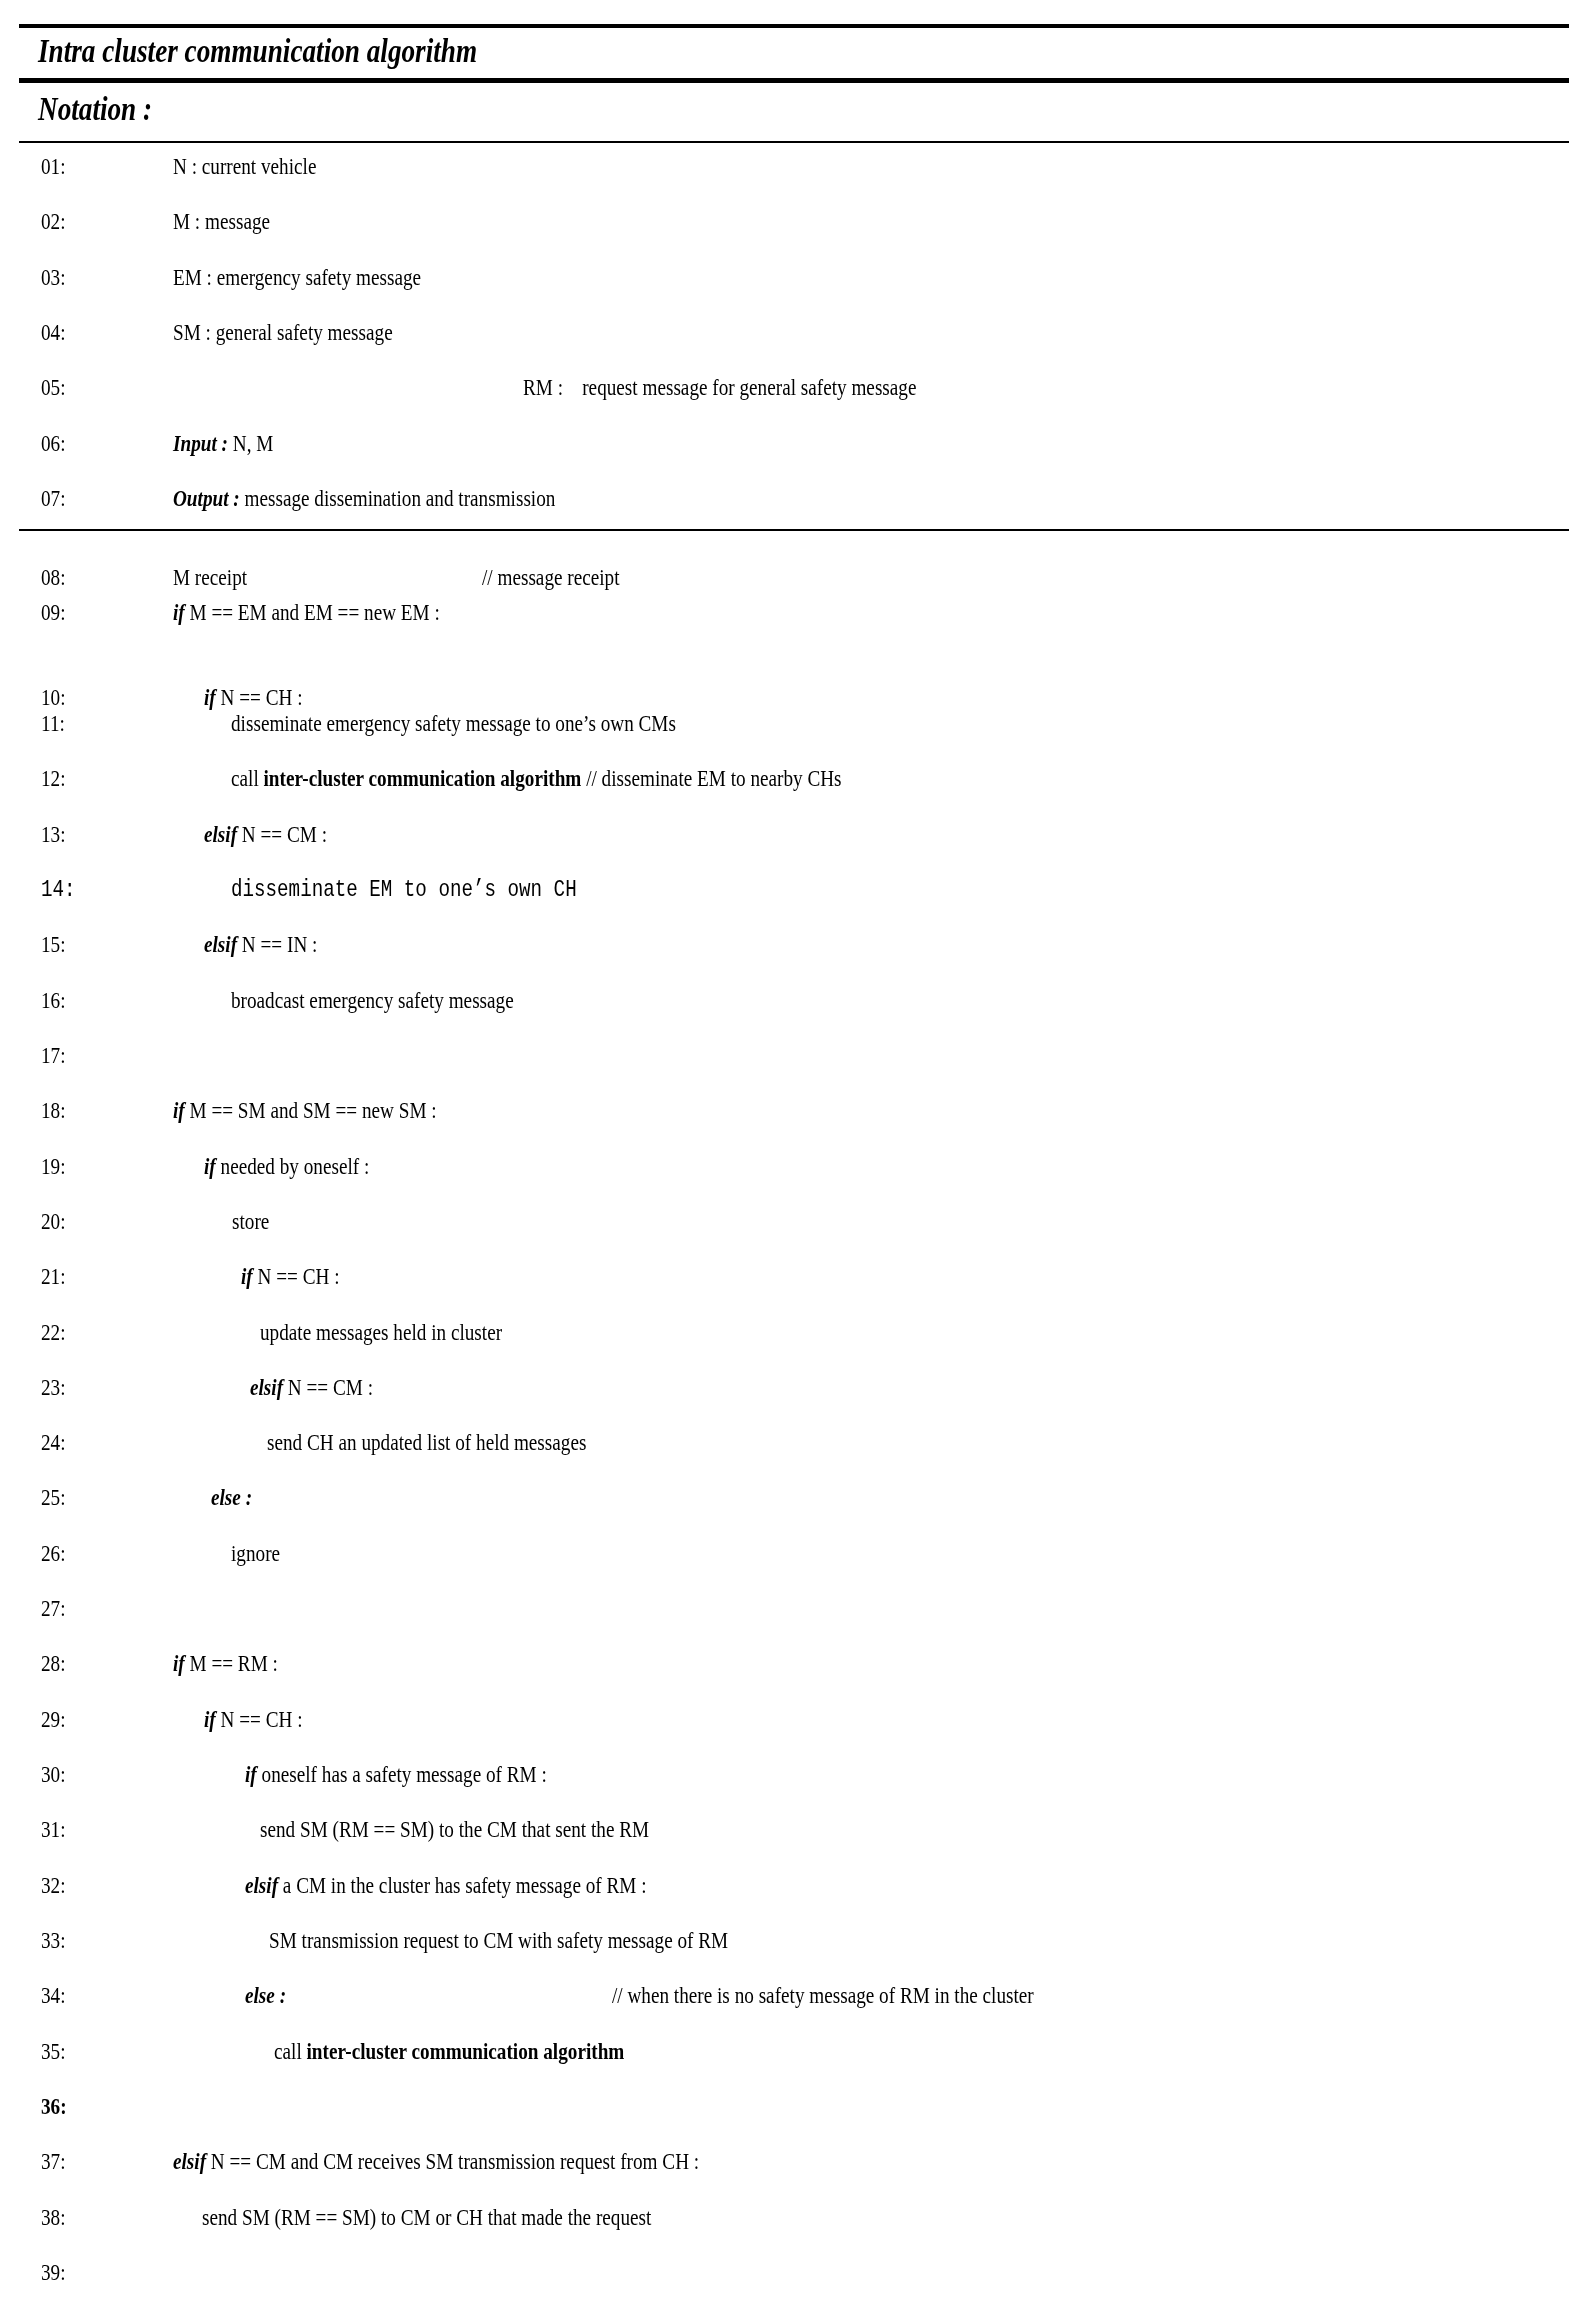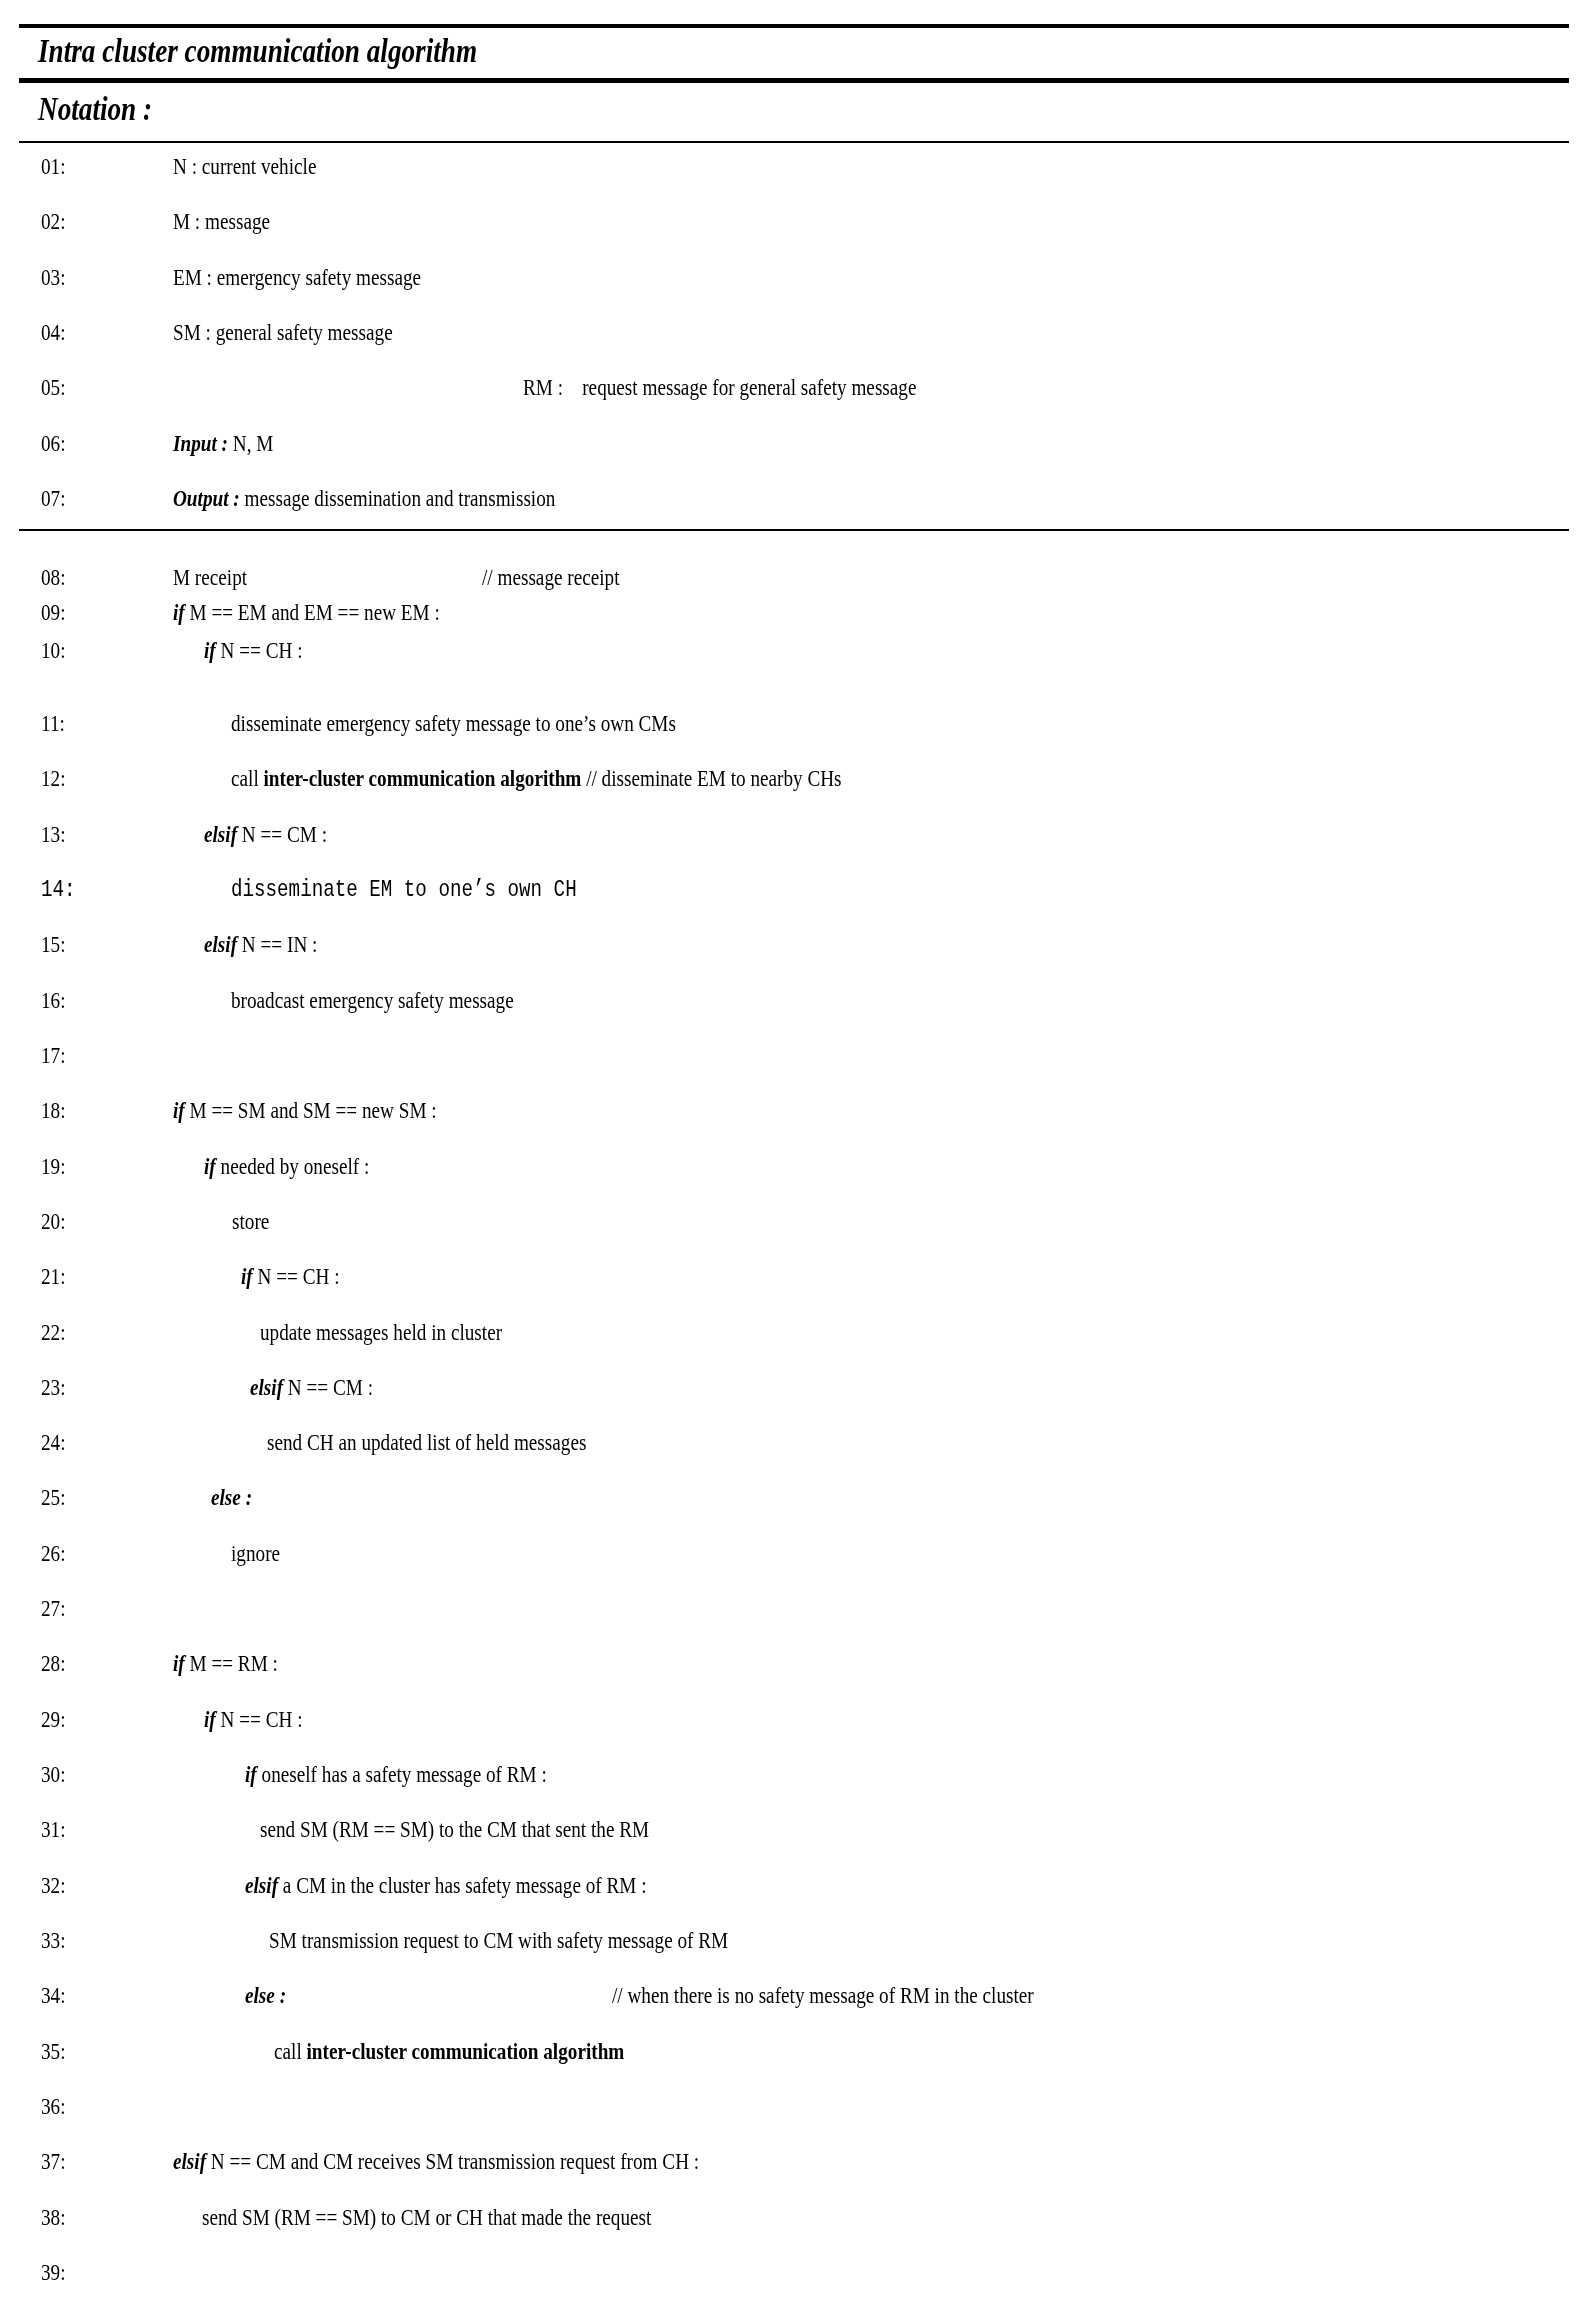--- a/index.html
+++ b/index.html
@@ -60,21 +60,21 @@
     </div>
     <div class="line" style="top: 564px;">
       <span class="num">08:</span>
       <span class="code" style="left: 173px;"><span style="white-space: pre;">M receipt</span></span>
       <span class="comment" style="left: 482px;">// message receipt</span>
     </div>
     <div class="line" style="top: 599px;">
       <span class="num">09:</span>
       <span class="code" style="left: 173px;"><span class="kw" style="white-space: pre;">if</span><span style="white-space: pre;"> M == EM and EM == new EM :</span></span>
     </div>
-    <div class="line" style="top: 637px;">
+    <div class="line" style="top: 684px;">
       <span class="num">10:</span>
       <span class="code" style="left: 204px;"><span class="kw" style="white-space: pre;">if</span><span style="white-space: pre;"> N == CH :</span></span>
     </div>
     <div class="line" style="top: 710px;">
       <span class="num">11:</span>
       <span class="code" style="left: 231px;"><span style="white-space: pre;">disseminate emergency safety message to one’s own CMs</span></span>
     </div>
     <div class="line" style="top: 765px;">
       <span class="num">12:</span>
       <span class="code" style="left: 231px;"><span style="white-space: pre;">call </span><span class="bold" style="white-space: pre;">inter-cluster communication algorithm</span><span style="white-space: pre;"> // disseminate EM to nearby CHs</span></span>
@@ -165,21 +165,21 @@
     </div>
     <div class="line" style="top: 1982px;">
       <span class="num">34:</span>
       <span class="code" style="left: 245px;"><span class="kw" style="white-space: pre;">else :</span></span>
       <span class="comment" style="left: 612px;">// when there is no safety message of RM in the cluster</span>
     </div>
     <div class="line" style="top: 2038px;">
       <span class="num">35:</span>
       <span class="code" style="left: 274px;"><span style="white-space: pre;">call </span><span class="bold" style="white-space: pre;">inter-cluster communication algorithm</span></span>
     </div>
-    <div class="line" style="top: 2093px;">
+    <div class="line" style="top: 2093px; font-weight: bold;">
       <span class="num">36:</span>
       <span class="code" style="left: 173px;"></span>
     </div>
     <div class="line" style="top: 2148px;">
       <span class="num">37:</span>
       <span class="code" style="left: 173px;"><span class="kw" style="white-space: pre;">elsif</span><span style="white-space: pre;"> N == CM and CM receives SM transmission request from CH :</span></span>
     </div>
     <div class="line" style="top: 2204px;">
       <span class="num">38:</span>
       <span class="code" style="left: 202px;"><span style="white-space: pre;">send SM (RM == SM) to CM or CH that made the request</span></span>

